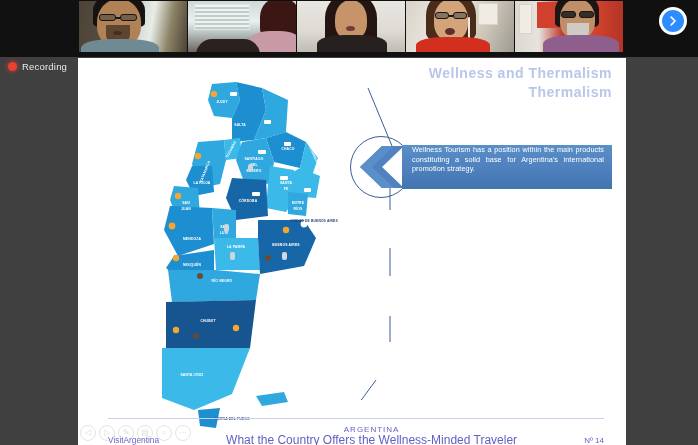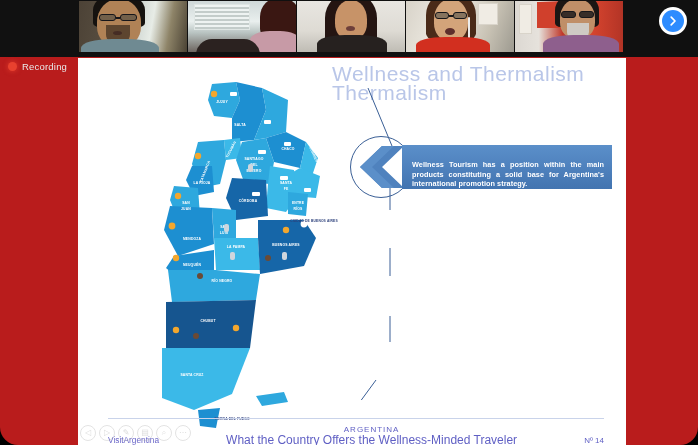--- a/index.html
+++ b/index.html
@@ -6,22 +6,21 @@
   html,body{ background:#000; }
   body{
     width:698px; height:445px; overflow:hidden;
     font-family:"Liberation Sans", sans-serif;
     position:relative;
   }
 
   
   #app{
     position:absolute; inset:0;
-    background:#b91c1c;
-    border-radius:18px;
+    background:#404040;
   }
 
   
   #filmstrip{
     position:absolute; left:0; top:0; width:698px; height:57px;
     background:#101010;
     display:flex; align-items:flex-start;
   }
   .strip-pad{ width:78px; height:57px; background:#111; }
   .tile{
@@ -92,40 +91,40 @@
 
   
   #slide{
     position:absolute; left:78px; top:58px; width:548px; height:387px;
     background:#ffffff; overflow:hidden;
   }
 
   
   #slide-title{
     position:absolute; right:14px; top:6px; width:280px;
-    text-align:left;
-    font-size:21px; line-height:19px; letter-spacing:.5px;
-    color:#b9c6e8; font-weight:400;
+    text-align:right;
+    font-size:14px; line-height:19px; letter-spacing:.5px;
+    color:#b9c6e8; font-weight:700;
   }
 
   
   #map-wrap{ position:absolute; left:58px; top:22px; width:210px; height:330px; }
   #map-svg{ display:block; }
   .prov-label{
     font-family:"Liberation Sans", sans-serif;
     font-size:3.4px; font-weight:700; fill:#ffffff;
     letter-spacing:.15px; text-anchor:middle;
   }
 
   
   .callout{ position:absolute; left:272px; height:62px; }
   .callout .band{
     position:absolute; left:52px; top:9px; right:0; height:44px;
     background:linear-gradient(180deg,#5b8fc9 0%,#4f82be 48%,#4274b0 100%);
-    display:flex; align-items:flex-end;font-weight:bold;
+    display:flex; align-items:flex-start;
   }
   .callout .band p{
     margin:0; padding:0 8px 0 10px;
     color:#ffffff; font-size:7.3px; line-height:9.6px;
     text-align:justify; letter-spacing:.05px;
   }
   .callout .ring{
     position:absolute; left:0; top:0; width:62px; height:62px;
     border-radius:50%; border:1px solid #3a5f96; background:transparent;
   }

